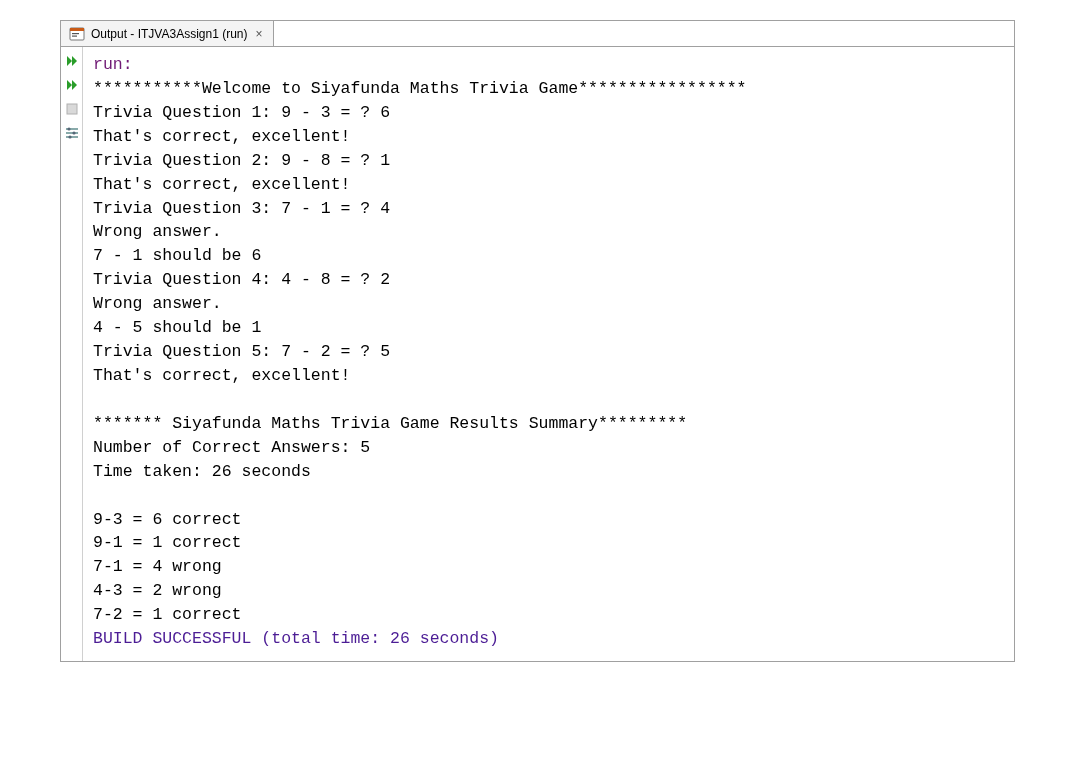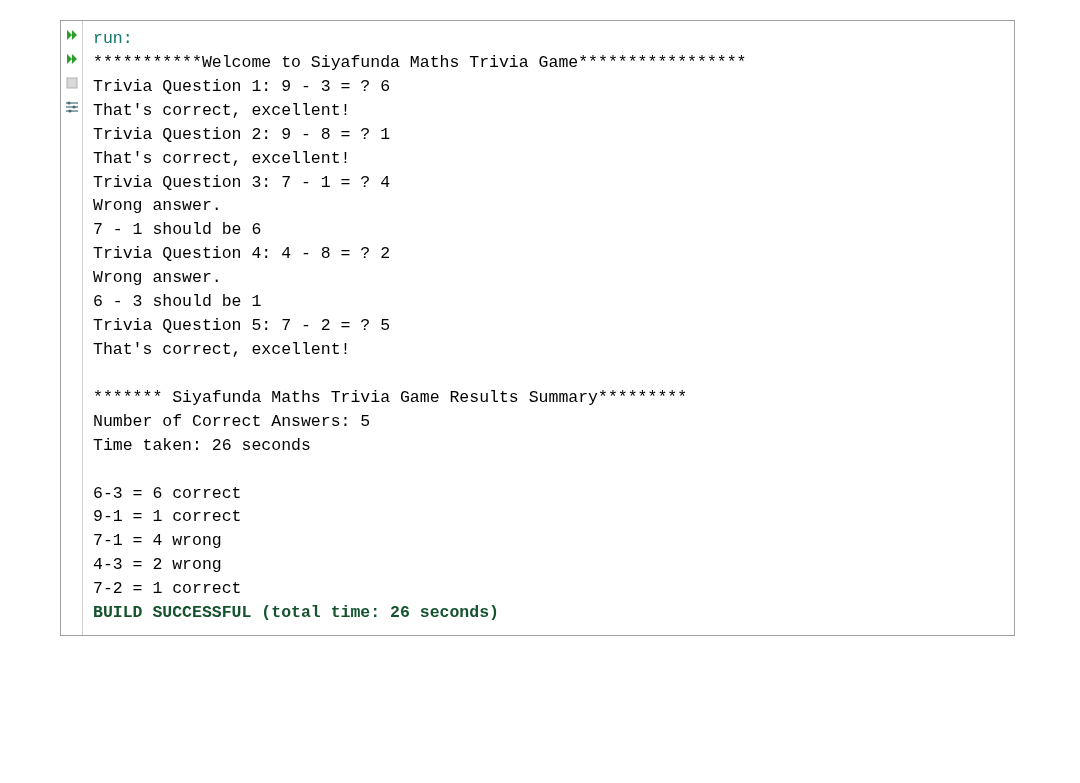--- a/index.html
+++ b/index.html
@@ -71,27 +71,41 @@
     .output {
       flex: 1;
       padding: 6px 10px 10px 10px;
       font-family: "Courier New", monospace;
       font-size: 16.5px;
       line-height: 1.45;
       white-space: pre;
       color: #000000;
       overflow: hidden;
     }
-    .gray { color: #0f766e; }
-    .green { color: #14532d; font-weight: bold; }
+    .gray { color: #701a75; }
+    .green { color: #4c1d95; }
   </style>
 </head>
 <body>
 
 <div class="panel">
+  <div class="tab-row">
+    <div class="tab">
+      <span class="tab-icon">
+        <svg width="16" height="16" viewBox="0 0 16 16">
+          <rect x="1" y="2" width="14" height="12" rx="1" fill="#fff" stroke="#777" stroke-width="1"></rect>
+          <rect x="1" y="2" width="14" height="3" fill="#c95b17"></rect>
+          <rect x="3" y="7" width="7" height="1.2" fill="#555"></rect>
+          <rect x="3" y="9.5" width="5" height="1.2" fill="#555"></rect>
+        </svg>
+      </span>
+      <span>Output - ITJVA3Assign1 (run)</span>
+      <span class="tab-close">×</span>
+    </div>
+  </div>
 
   <div class="body-row">
     <div class="gutter">
       <span class="gutter-icon">
         <svg width="14" height="14" viewBox="0 0 14 14">
           <polygon points="2,2 7,7 2,12" fill="#2a9d2a"></polygon>
           <polygon points="7,2 12,7 7,12" fill="#2a9d2a"></polygon>
         </svg>
       </span>
       <span class="gutter-icon">
@@ -121,28 +135,28 @@
 <span>***********Welcome to Siyafunda Maths Trivia Game*****************</span>
 <span>Trivia Question 1: 9 - 3 = ? 6</span>
 <span>That's correct, excellent!</span>
 <span>Trivia Question 2: 9 - 8 = ? 1</span>
 <span>That's correct, excellent!</span>
 <span>Trivia Question 3: 7 - 1 = ? 4</span>
 <span>Wrong answer.</span>
 <span>7 - 1 should be 6</span>
 <span>Trivia Question 4: 4 - 8 = ? 2</span>
 <span>Wrong answer.</span>
-<span>6 - 3 should be 1</span>
+<span>4 - 5 should be 1</span>
 <span>Trivia Question 5: 7 - 2 = ? 5</span>
 <span>That's correct, excellent!</span>
 <span></span>
 <span>******* Siyafunda Maths Trivia Game Results Summary*********</span>
 <span>Number of Correct Answers: 5</span>
 <span>Time taken: 26 seconds</span>
 <span></span>
-<span>6-3 = 6 correct</span>
+<span>9-3 = 6 correct</span>
 <span>9-1 = 1 correct</span>
 <span>7-1 = 4 wrong</span>
 <span>4-3 = 2 wrong</span>
 <span>7-2 = 1 correct</span>
 <span class="green">BUILD SUCCESSFUL (total time: 26 seconds)</span></div>
   </div>
 </div>
 
 </body></html>

